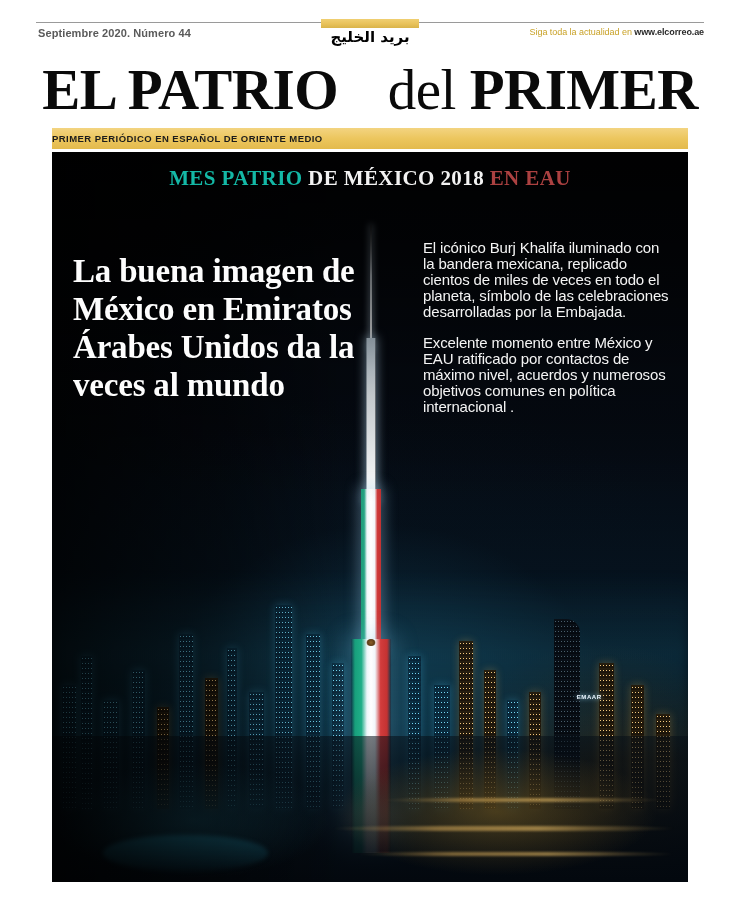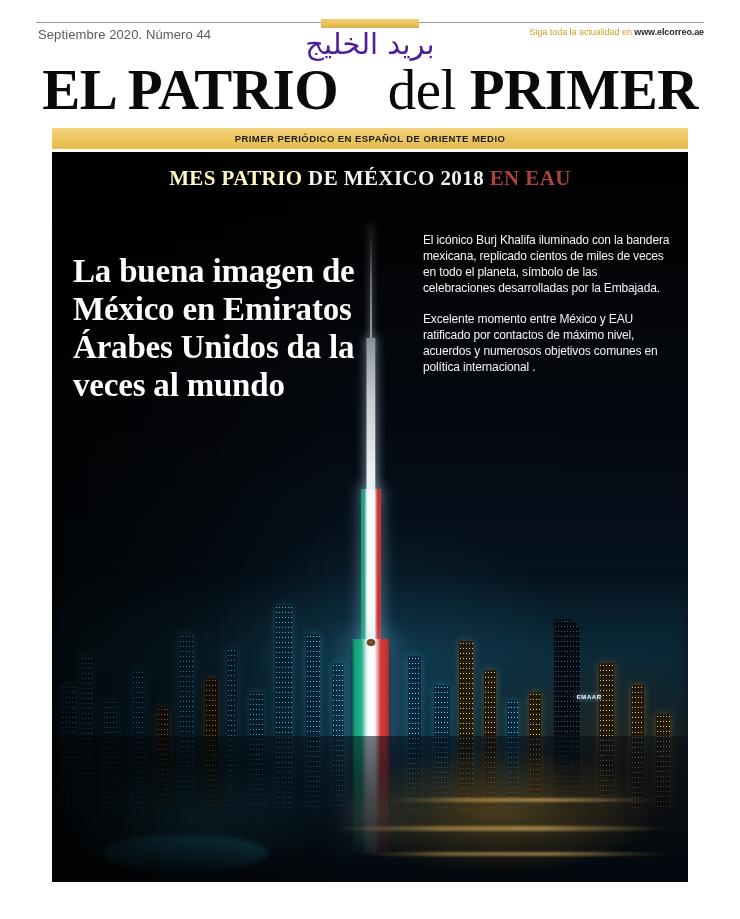--- a/index.html
+++ b/index.html
@@ -28,24 +28,25 @@
     top: 22px;
     width: 668px;
     height: 1px;
     background: #9a9a9a;
   }
 
   .dateline {
     position: absolute;
     left: 38px;
     top: 27px;
-    font-size: 13px;
+    font-size: 11px;
     letter-spacing: 0.1px;
     color: #5a5a5a;
     white-space: nowrap;
+    font-weight: bold;
   }
 
   .website-line {
     position: absolute;
     right: 36px;
     top: 27px;
     font-size: 9px;
     color: #c9a227;
     white-space: nowrap;
     letter-spacing: -0.05px;
@@ -66,23 +67,23 @@
     pointer-events: none;
   }
   .arabic-gold-bar {
     width: 98px;
     height: 9px;
     margin: 0 auto 1px auto;
     background: linear-gradient(180deg, #f0cf72 0%, #e8c25a 55%, #d9b349 100%);
   }
   .arabic-name {
     font-family: "DejaVu Sans", "Liberation Sans", sans-serif;
-    font-size: 29px;
-    font-weight: normal;
-    color: #4c1d95;
+    font-size: 15px;
+    font-weight: bold;
+    color: #000000;
     direction: rtl;
     line-height: 1.1;
     letter-spacing: 0;
   }
 
   
   .masthead {
     position: absolute;
     left: 0;
     right: 0;
@@ -107,21 +108,20 @@
   
   .tagline-bar {
     position: absolute;
     left: 52px;
     top: 128px;
     width: 636px;
     height: 21px;
     background: linear-gradient(180deg, #f3d481 0%, #ecc65e 50%, #e3ba4d 100%);
     display: flex;
     align-items: center;
-    justify-content: center;
   }
   .tagline-text {
     font-size: 9.5px;
     font-weight: bold;
     letter-spacing: 0.45px;
     color: #1c1c1c;
     white-space: nowrap;
   }
 
   
@@ -313,44 +313,44 @@
     position: absolute;
     left: 0; right: 0;
     top: 14px;
     text-align: center;
     font-family: "Liberation Serif", "DejaVu Serif", serif;
     font-size: 21px;
     font-weight: bold;
     letter-spacing: 0.4px;
     white-space: nowrap;
   }
-  .k-green { color: #fef9c3; }
+  .k-green { color: #14b8a6; }
   .k-white { color: #f2f2f2; }
   .k-red   { color: #ab4141; }
 
   .headline {
     position: absolute;
     left: 21px;
     top: 78px;
     width: 300px;
     font-family: "Liberation Serif", "DejaVu Serif", serif;
     font-size: 33px;
     line-height: 38px;
     font-weight: bold;
     color: #fdfdfd;
     letter-spacing: -0.2px;
   }
 
   .deck {
     position: absolute;
     left: 371px;
-    top: 80px;
+    top: 88px;
     width: 248px;
     color: #f4f4f4;
-    font-size: 12px;
+    font-size: 15px;
     line-height: 16px;
     letter-spacing: -0.15px;
   }
   .deck p { margin: 0 0 15px 0; }
   .deck p:last-child { margin-bottom: 8px; }
 </style>
 </head>
 <body>
 
 <div class="page">

